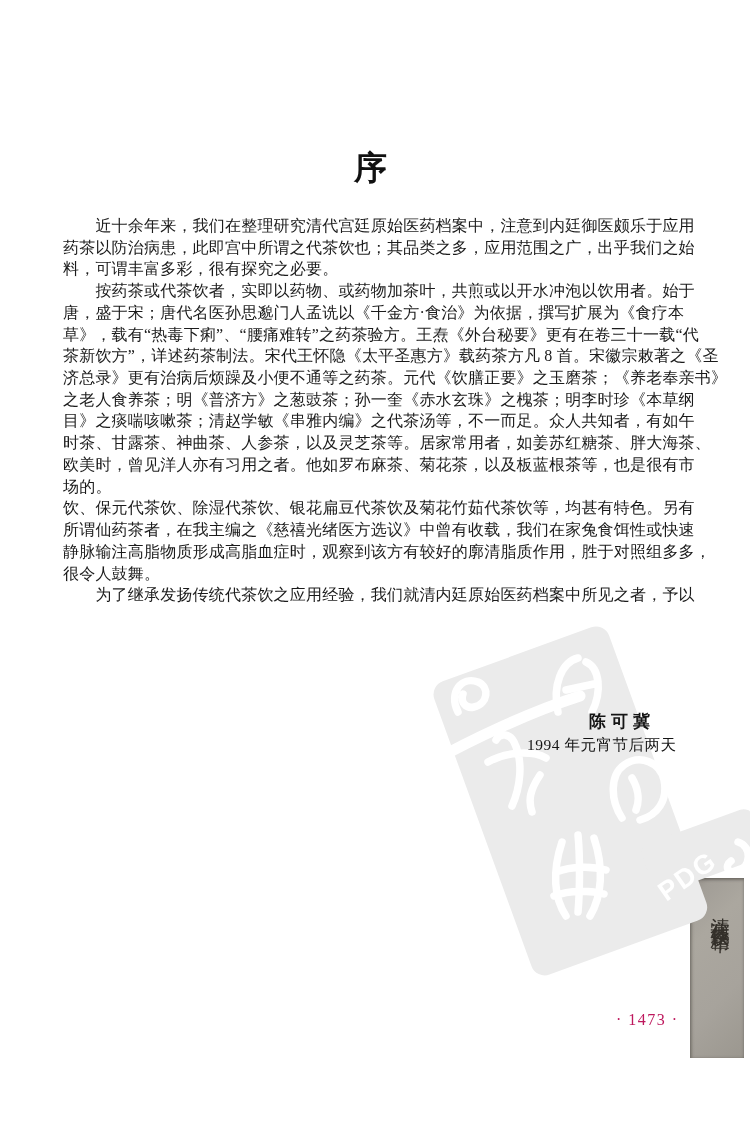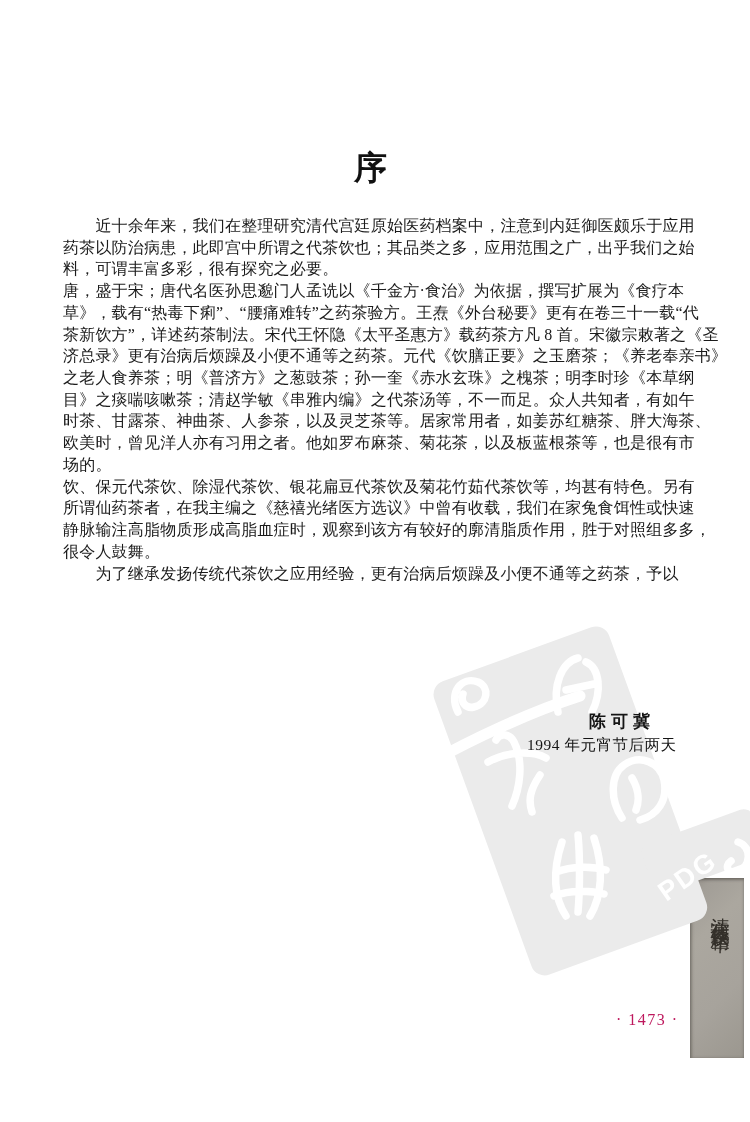--- a/index.html
+++ b/index.html
@@ -55,34 +55,35 @@
     </g>
     <text x="653" y="884" transform="rotate(-35 688 872)" fill="#ffffff" font-family="Liberation Sans, sans-serif" font-size="27" font-weight="bold" letter-spacing="2">PDG</text>
   </svg>
 
   <h1 class="title">序</h1>
 
   <div class="bodytext">
     <div class="ln">　　近十余年来，我们在整理研究清代宫廷原始医药档案中，注意到内廷御医颇乐于应用</div>
     <div class="ln">药茶以防治病患，此即宫中所谓之代茶饮也；其品类之多，应用范围之广，出乎我们之始</div>
     <div class="ln">料，可谓丰富多彩，很有探究之必要。</div>
+    <div class="ln">　　按药茶或代茶饮者，实即以药物、或药物加茶叶，共煎或以开水冲泡以饮用者。始于</div>
     <div class="ln">唐，盛于宋；唐代名医孙思邈门人孟诜以《千金方·食治》为依据，撰写扩展为《食疗本</div>
     <div class="ln">草》，载有“热毒下痢”、“腰痛难转”之药茶验方。王焘《外台秘要》更有在卷三十一载“代</div>
     <div class="ln">茶新饮方”，详述药茶制法。宋代王怀隐《太平圣惠方》载药茶方凡 8 首。宋徽宗敕著之《圣</div>
     <div class="ln">济总录》更有治病后烦躁及小便不通等之药茶。元代《饮膳正要》之玉磨茶；《养老奉亲书》</div>
     <div class="ln">之老人食养茶；明《普济方》之葱豉茶；孙一奎《赤水玄珠》之槐茶；明李时珍《本草纲</div>
     <div class="ln">目》之痰喘咳嗽茶；清赵学敏《串雅内编》之代茶汤等，不一而足。众人共知者，有如午</div>
     <div class="ln">时茶、甘露茶、神曲茶、人参茶，以及灵芝茶等。居家常用者，如姜苏红糖茶、胖大海茶、</div>
     <div class="ln">欧美时，曾见洋人亦有习用之者。他如罗布麻茶、菊花茶，以及板蓝根茶等，也是很有市</div>
     <div class="ln">场的。</div>
     <div class="ln">饮、保元代茶饮、除湿代茶饮、银花扁豆代茶饮及菊花竹茹代茶饮等，均甚有特色。另有</div>
     <div class="ln">所谓仙药茶者，在我主编之《慈禧光绪医方选议》中曾有收载，我们在家兔食饵性或快速</div>
     <div class="ln">静脉输注高脂物质形成高脂血症时，观察到该方有较好的廓清脂质作用，胜于对照组多多，</div>
     <div class="ln">很令人鼓舞。</div>
-    <div class="ln">　　为了继承发扬传统代茶饮之应用经验，更有治病后烦躁及小便不通等之药茶，予以</div>
+    <div class="ln">　　为了继承发扬传统代茶饮之应用经验，我们就清内廷原始医药档案中所见之者，予以</div>
   </div>
 
   <div class="sig-name">陈可冀</div>
   <div class="sig-date">1994 年元宵节后两天</div>
 
   <div class="folio">· 1473 ·</div>
 
 </div>
 
 </body></html>

